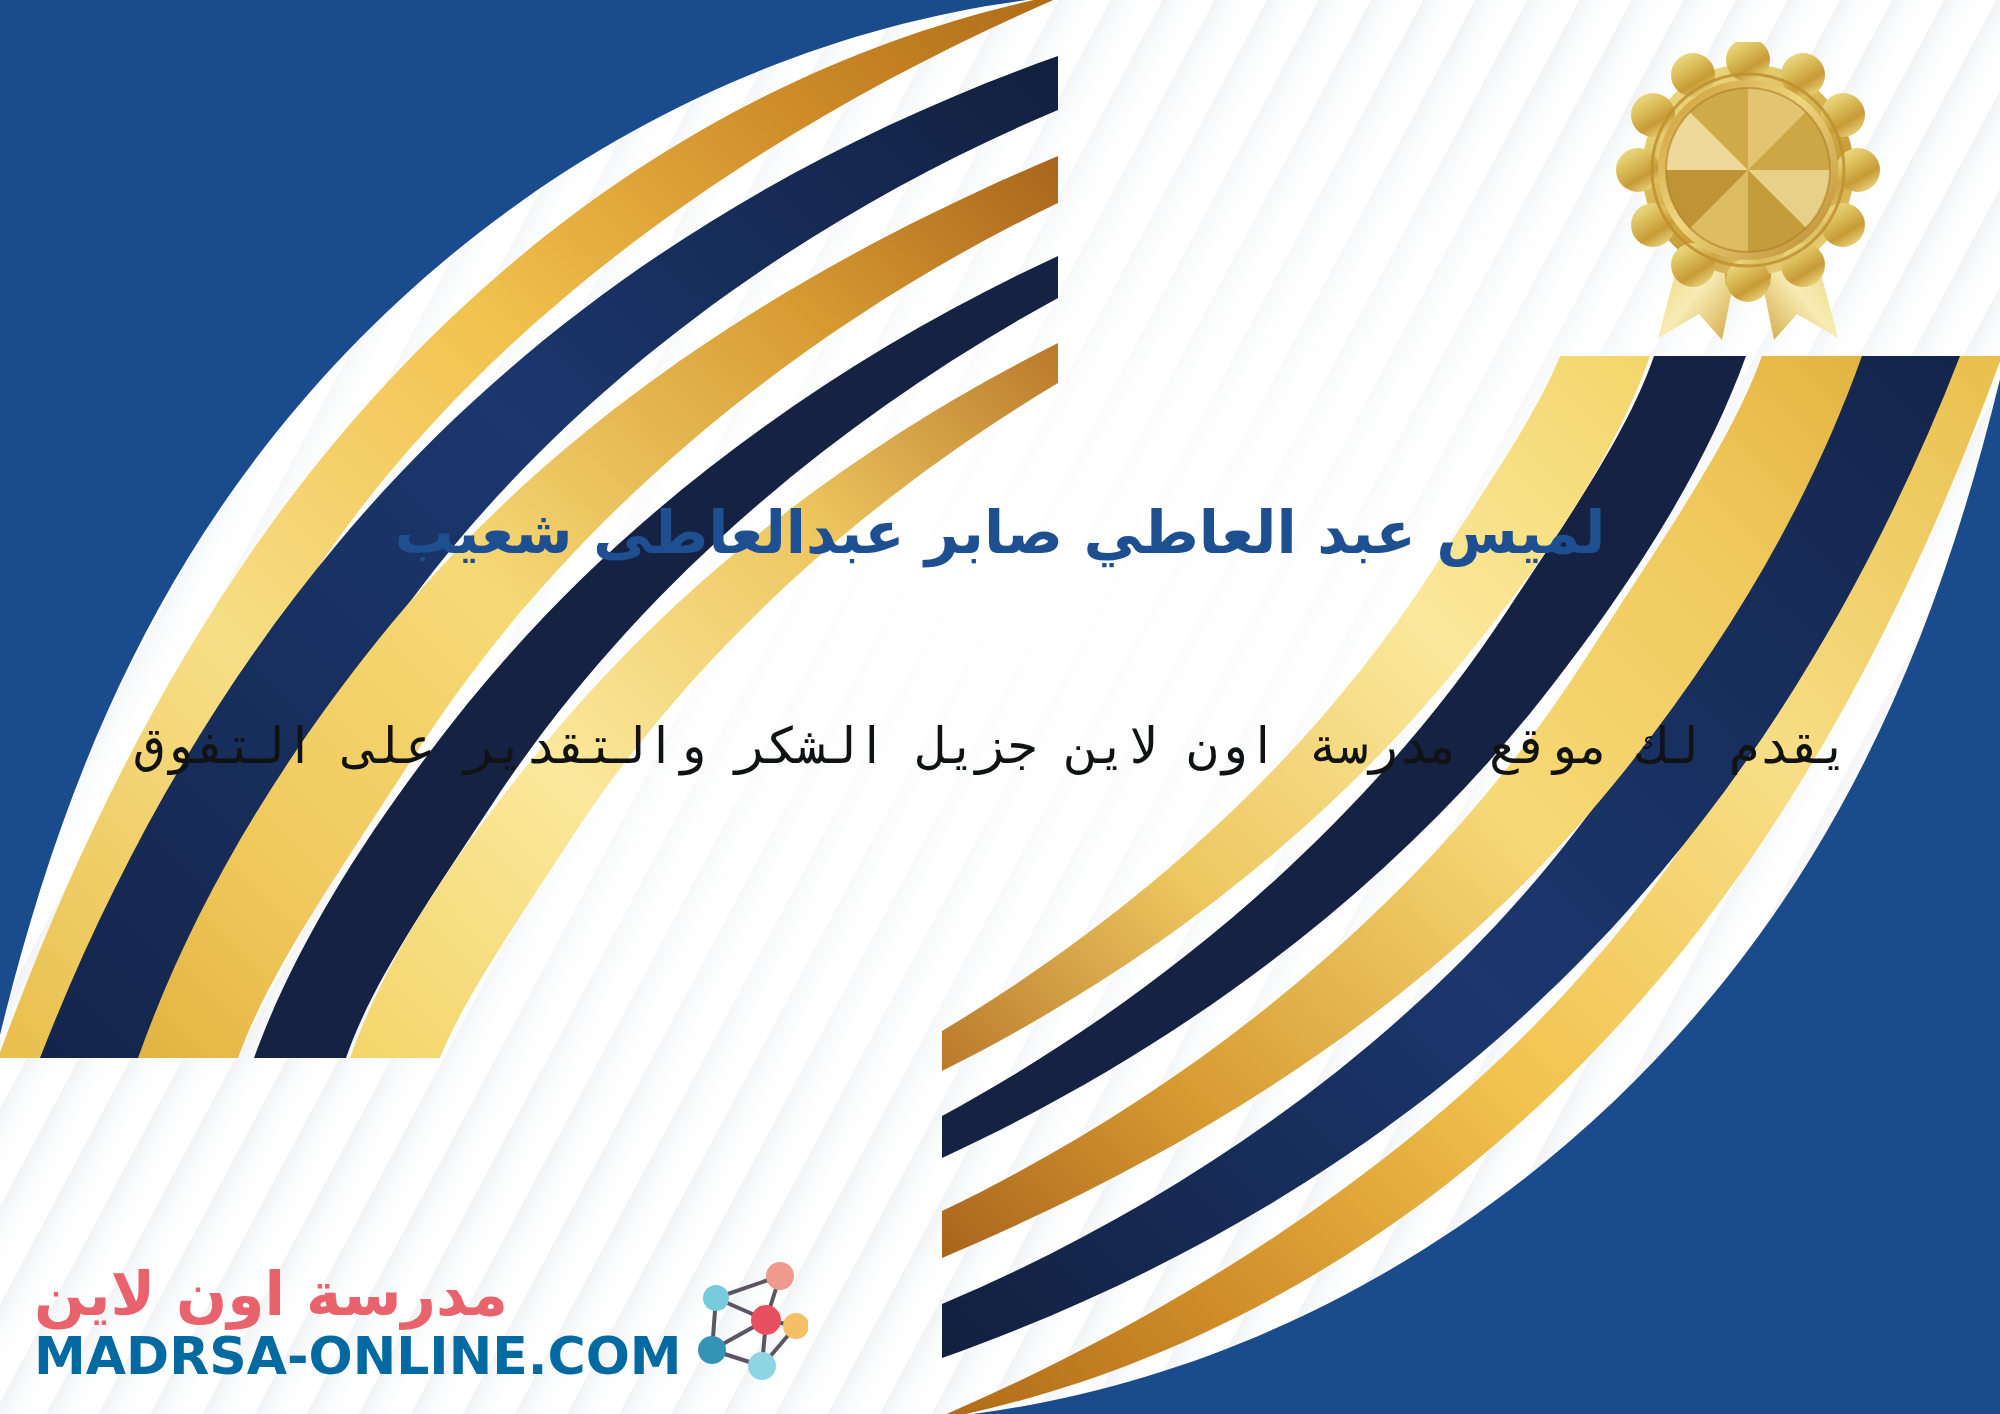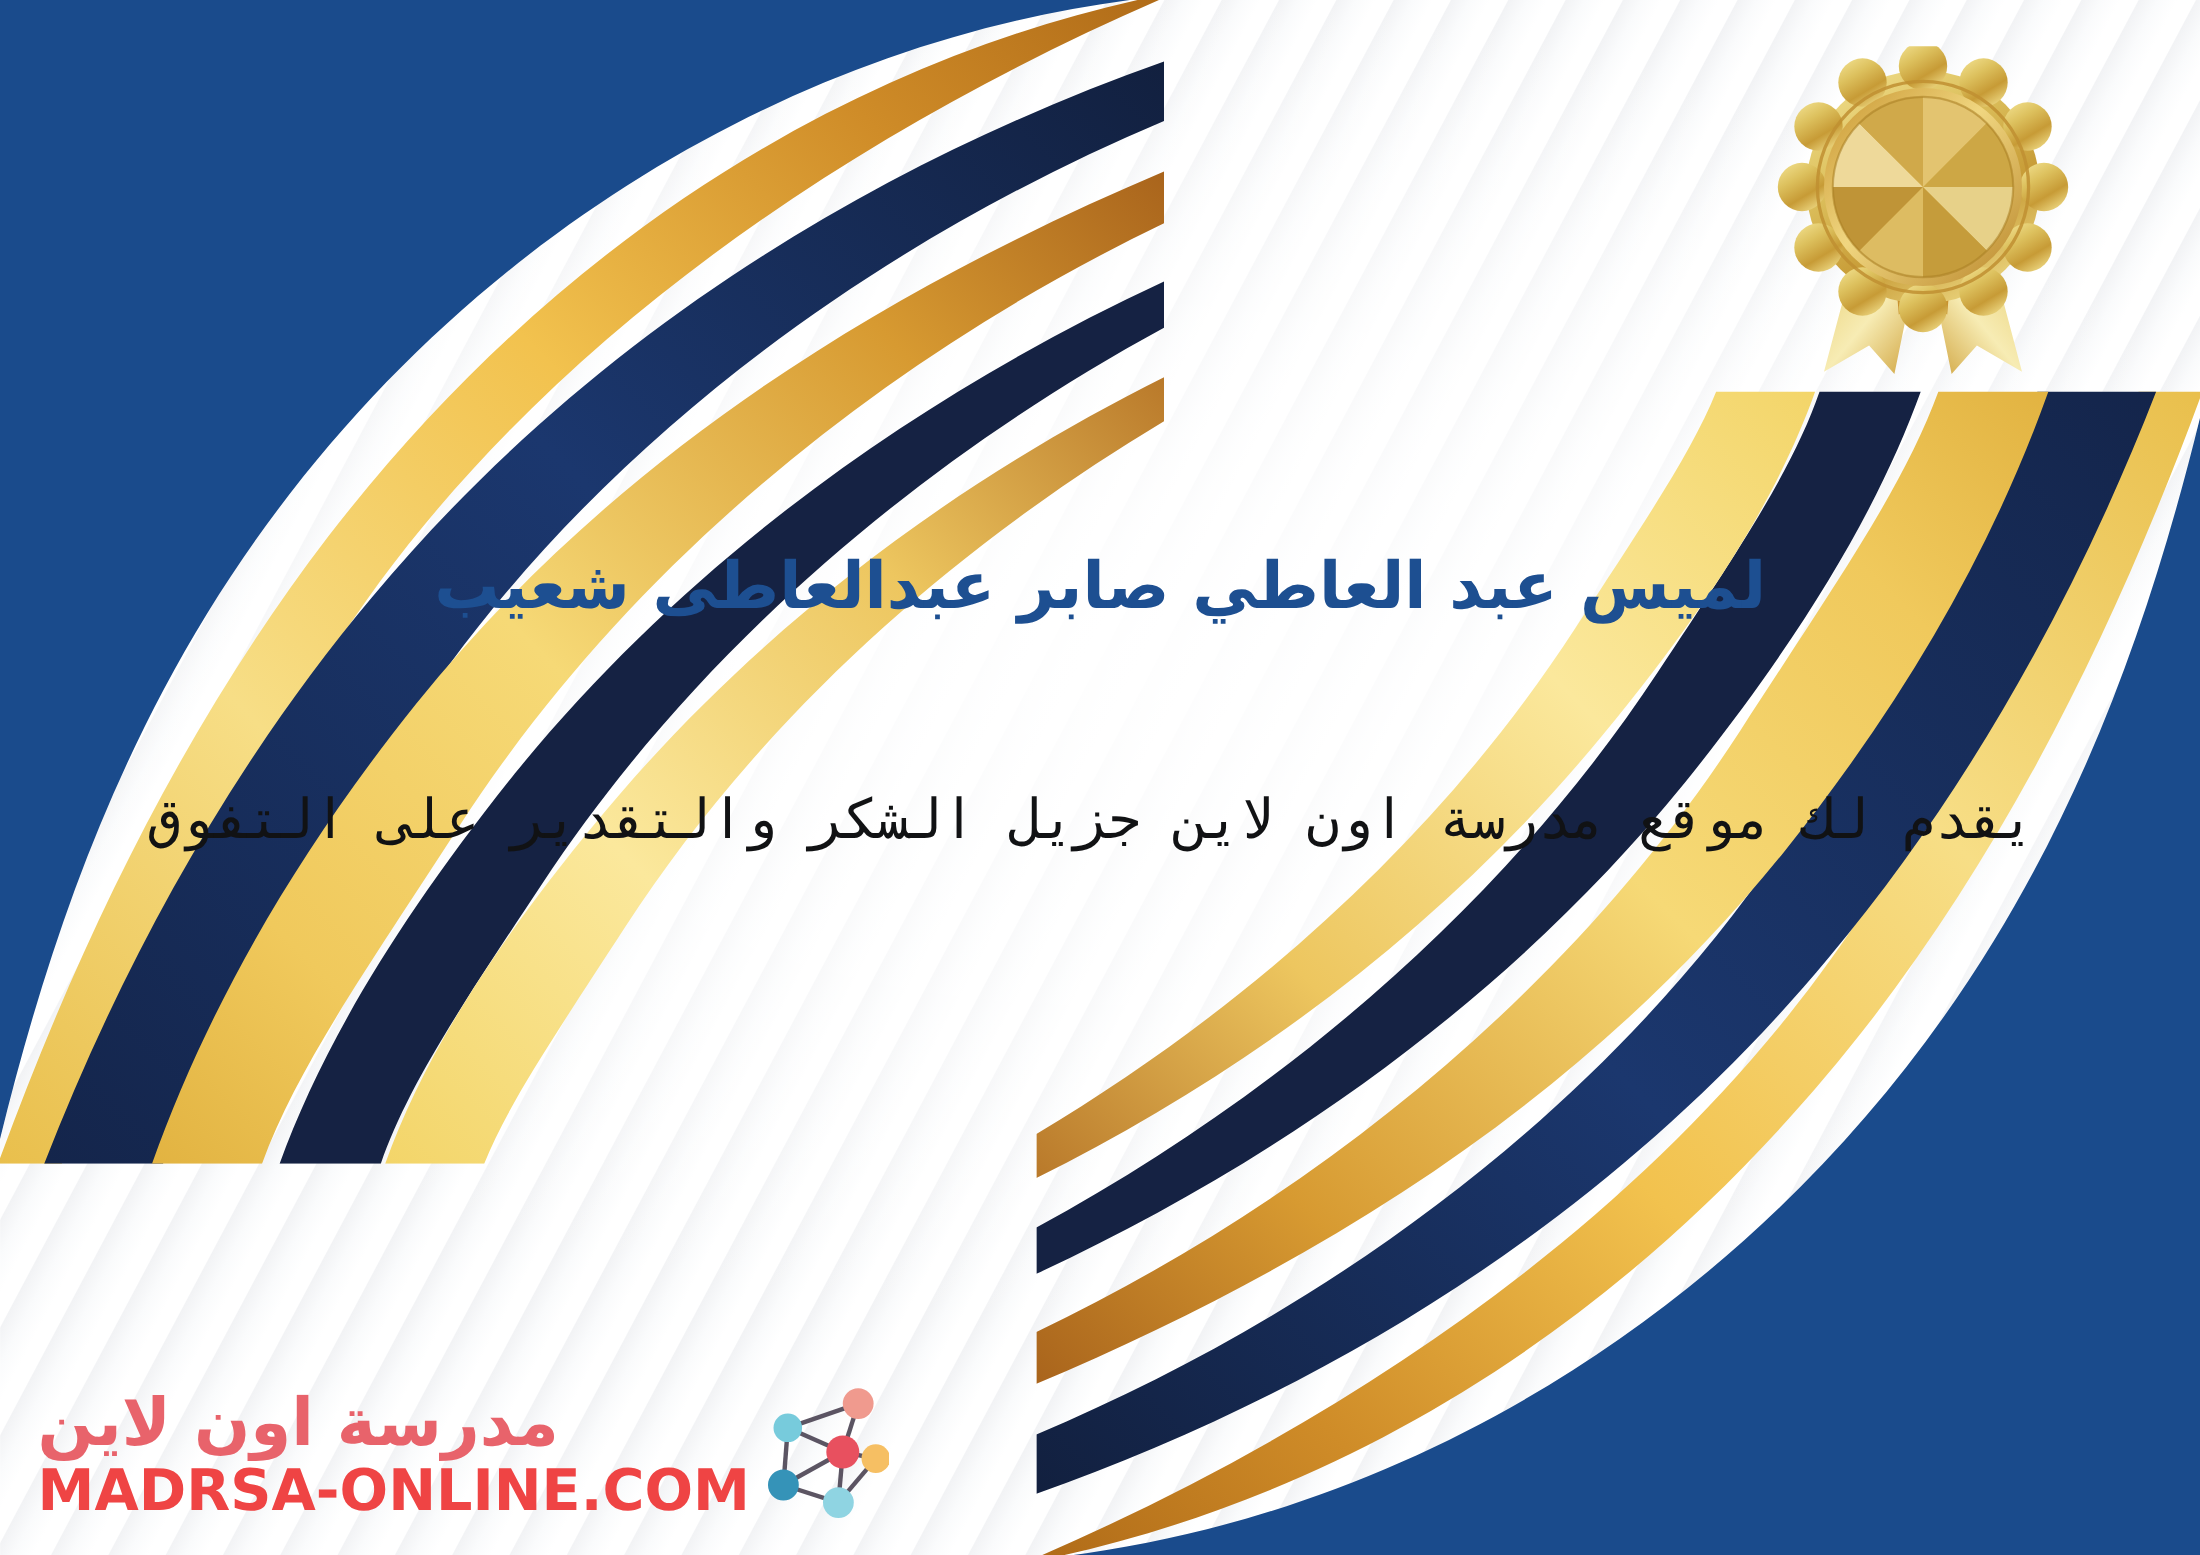--- a/index.html
+++ b/index.html
@@ -112,21 +112,21 @@
   }
   .logo-text{
     display:flex; flex-direction:column; align-items:flex-start;
     line-height:1;
   }
   .logo-ar{
     font-size:60px; font-weight:700; color:#e8636b; direction:rtl;
     letter-spacing:-1px;
   }
   .logo-en{
-    font-size:52px; font-weight:700; color:#ef4444;
+    font-size:52px; font-weight:700; color:#0369a1;
     letter-spacing:0px; margin-top:6px;
   }
   .logo-mark{ width:120px; height:130px; flex:0 0 auto; }
 </style>
 </head>
 <body>
 
 <div id="cert">
 
   <div class="paper"></div>

